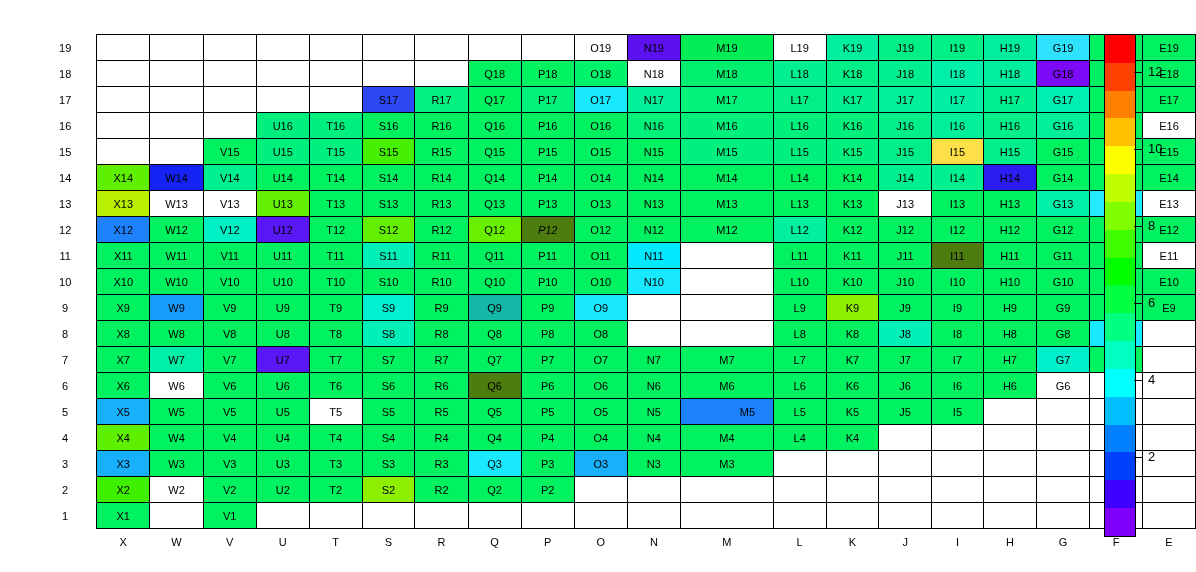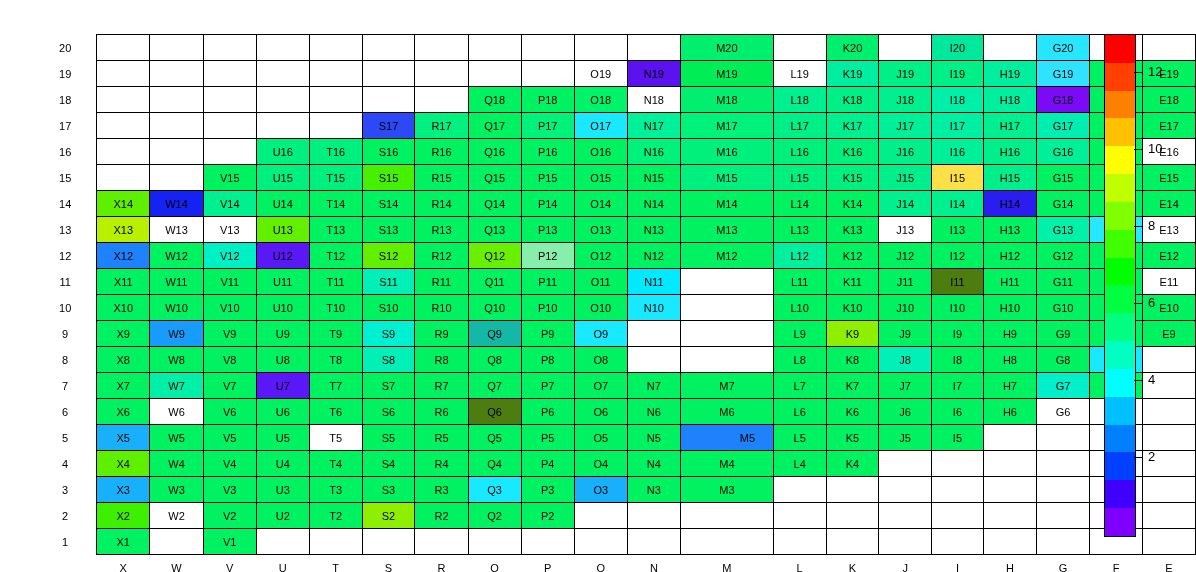--- a/index.html
+++ b/index.html
@@ -54,43 +54,20 @@
   }
 </style>
 </head>
 <body>
 
 <div id="root">
 
 
   <table id="plot">
     <tbody>
-        <tr>
-          <td class="rowlab">20</td>
-          <td></td>
-          <td></td>
-          <td></td>
-          <td></td>
-          <td></td>
-          <td></td>
-          <td></td>
-          <td></td>
-          <td></td>
-          <td></td>
-          <td></td>
-          <td style="background: rgb(0, 240, 110);">M20</td>
-          <td></td>
-          <td style="background: rgb(0, 240, 110);">K20</td>
-          <td></td>
-          <td style="background: rgb(0, 232, 155);">I20</td>
-          <td></td>
-          <td style="background: rgb(38, 231, 255);">G20</td>
-          <td></td>
-          <td></td>
-        </tr>
         <tr>
           <td class="rowlab">19</td>
           <td></td>
           <td></td>
           <td></td>
           <td></td>
           <td></td>
           <td></td>
           <td></td>
           <td></td>
@@ -248,21 +225,21 @@
         <tr>
           <td class="rowlab">12</td>
           <td style="background: rgb(29, 130, 251);">X12</td>
           <td style="background: rgb(0, 242, 97);">W12</td>
           <td style="background: rgb(0, 240, 197);">V12</td>
           <td style="background: rgb(90, 24, 246);">U12</td>
           <td style="background: rgb(0, 242, 97);">T12</td>
           <td style="background: rgb(98, 240, 0);">S12</td>
           <td style="background: rgb(0, 242, 97);">R12</td>
           <td style="background: rgb(104, 240, 0);">Q12</td>
-          <td style="background: #86efac;">P12</td>
+          <td style="background: #4d7c0f; font-style: italic;">P12</td>
           <td style="background: rgb(0, 242, 97);">O12</td>
           <td style="background: rgb(0, 242, 97);">N12</td>
           <td style="background: rgb(0, 242, 97);">M12</td>
           <td style="background: rgb(0, 240, 160);">L12</td>
           <td style="background: rgb(0, 242, 97);">K12</td>
           <td style="background: rgb(0, 242, 97);">J12</td>
           <td style="background: rgb(0, 242, 97);">I12</td>
           <td style="background: rgb(0, 242, 97);">H12</td>
           <td style="background: rgb(0, 242, 97);">G12</td>
           <td style="background: rgb(0, 242, 97);">F12</td>

